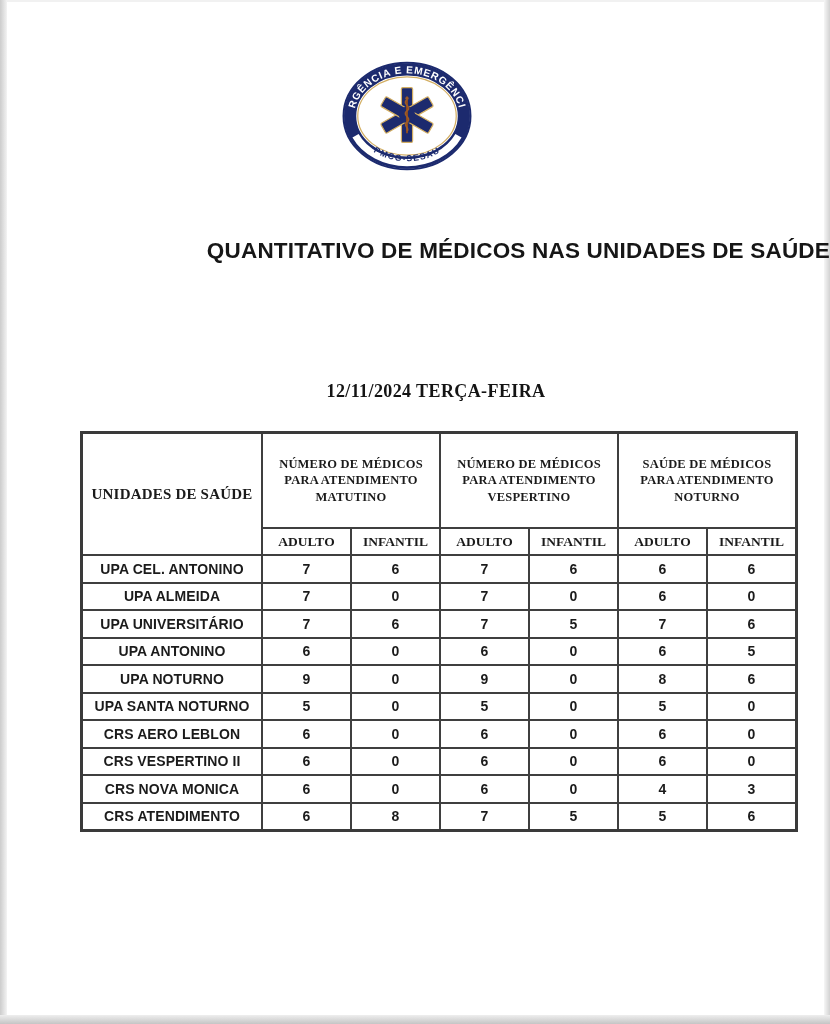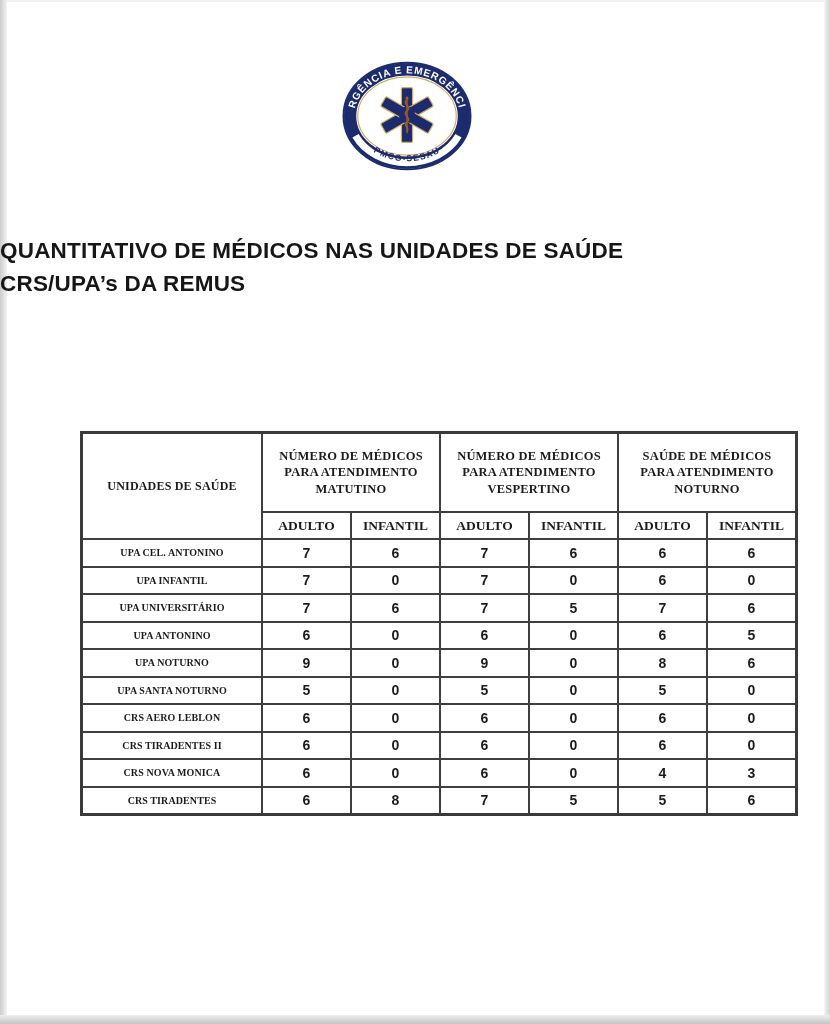--- a/index.html
+++ b/index.html
@@ -17,21 +17,21 @@
   .edge-right{position:absolute;right:0;top:0;bottom:0;width:6px;
     background:linear-gradient(to left,#d2d2d2,#f6f6f6);}
   .edge-bottom{position:absolute;left:0;right:0;bottom:0;height:9px;
     background:linear-gradient(to top,#c5c5c5,#eeeeee);}
   .edge-top{position:absolute;left:0;right:0;top:0;height:2px;background:#f1f1f1;}
 
   .logo-wrap{position:absolute;left:341px;top:60px;width:132px;height:112px;}
 
   .doc-title{
     position:absolute;left:0;right:0;top:234px;
-    text-align:left;
+    text-align:right;
     font-family:"Liberation Sans", sans-serif;
     font-weight:bold;
     font-size:22.5px;
     line-height:33px;
     letter-spacing:0.2px;
     color:#161616;
   }
   .doc-date{
     position:absolute;left:0;right:0;top:381px;
     text-align:center;
@@ -53,37 +53,37 @@
     border:2px solid #3f3f3f;
     text-align:center;
     vertical-align:middle;
     padding:0 3px;
     overflow:hidden;
   }
   .doc-table{border:3px solid #3a3a3a;}
   th.corner{
     width:172px;
     font-family:"Liberation Serif", serif;
-    font-weight:bold;font-size:12px;letter-spacing:0.2px;
+    font-weight:bold;font-size:15px;letter-spacing:0.2px;
   }
   th.group{
     font-family:"Liberation Serif", serif;
     font-weight:bold;font-size:12.5px;line-height:16.5px;
     letter-spacing:0.2px;
     height:53px;
-    padding:12px 10px;
+    padding:20px 10px;
   }
   th.sub{
     font-family:"Liberation Serif", serif;
     font-weight:bold;font-size:13.5px;
     height:25px;width:81px;margin-left:8px;
   }
   td.unit{
-    font-family:Liberation Serif, serif;
-    font-weight:bold;font-size:10px;
+    font-family:Liberation Sans, sans-serif;
+    font-weight:bold;font-size:14px;
     height:25.5px;letter-spacing:0.1px;
   }
   td.val{
     font-family:"Liberation Sans", sans-serif;
     font-weight:bold;font-size:14px;
   }
 </style>
 </head>
 <body>
 
@@ -127,23 +127,23 @@
         <textPath href="#arcTop" startOffset="50%">URGÊNCIA E EMERGÊNCIA</textPath>
       </text>
       <text font-family="Liberation Sans, sans-serif" font-weight="bold" font-size="8.5" fill="#1c2a6e" letter-spacing="1.2" text-anchor="middle">
         <textPath href="#arcBottom" startOffset="50%">PMCG-SESAU</textPath>
       </text>
     </svg>
   </div>
 
   <div class="doc-title">
     <div>QUANTITATIVO DE MÉDICOS NAS UNIDADES DE SAÚDE</div>
-    <div>CRS/UPA’s DA REMUS</div>
   </div>
 
+  <div class="doc-date">12/11/2024 TERÇA-FEIRA</div>
 
   <table class="doc-table">
     <colgroup>
       <col style="width:172px">
       <col style="width:81px">
         <col style="width:81px">
       <col style="width:81px">
         <col style="width:81px">
       <col style="width:81px">
         <col style="width:81px">
@@ -168,21 +168,21 @@
       <tr>
         <td class="unit">UPA CEL. ANTONINO</td>
         <td class="val">7</td>
         <td class="val">6</td>
         <td class="val">7</td>
         <td class="val">6</td>
         <td class="val">6</td>
         <td class="val">6</td>
       </tr>
       <tr>
-        <td class="unit">UPA INFANTIL</td>
+        <td class="unit">UPA ALMEIDA</td>
         <td class="val">7</td>
         <td class="val">0</td>
         <td class="val">7</td>
         <td class="val">0</td>
         <td class="val">6</td>
         <td class="val">0</td>
       </tr>
       <tr>
         <td class="unit">UPA UNIVERSITÁRIO</td>
         <td class="val">7</td>
@@ -222,39 +222,39 @@
       <tr>
         <td class="unit">CRS AERO LEBLON</td>
         <td class="val">6</td>
         <td class="val">0</td>
         <td class="val">6</td>
         <td class="val">0</td>
         <td class="val">6</td>
         <td class="val">0</td>
       </tr>
       <tr>
-        <td class="unit">CRS TIRADENTES II</td>
+        <td class="unit">CRS VESPERTINO II</td>
         <td class="val">6</td>
         <td class="val">0</td>
         <td class="val">6</td>
         <td class="val">0</td>
         <td class="val">6</td>
         <td class="val">0</td>
       </tr>
       <tr>
         <td class="unit">CRS NOVA MONICA</td>
         <td class="val">6</td>
         <td class="val">0</td>
         <td class="val">6</td>
         <td class="val">0</td>
         <td class="val">4</td>
         <td class="val">3</td>
       </tr>
       <tr>
-        <td class="unit">CRS TIRADENTES</td>
+        <td class="unit">CRS ATENDIMENTO</td>
         <td class="val">6</td>
         <td class="val">8</td>
         <td class="val">7</td>
         <td class="val">5</td>
         <td class="val">5</td>
         <td class="val">6</td>
       </tr>
     </tbody>
   </table>
 </div>

